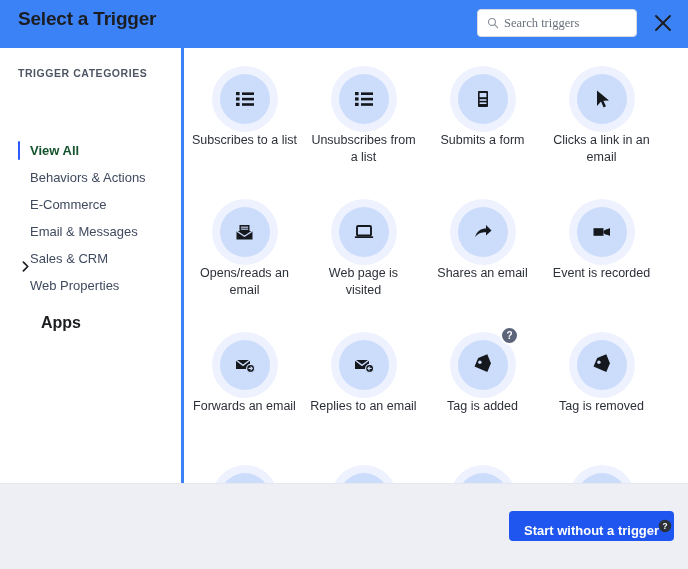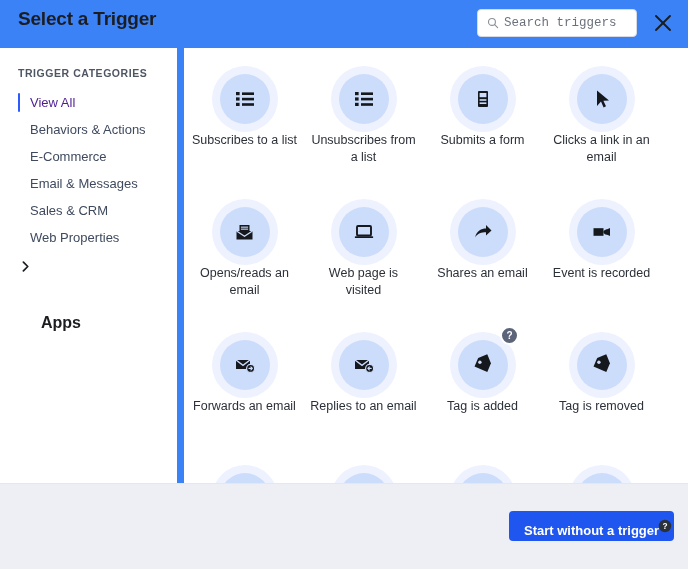--- a/index.html
+++ b/index.html
@@ -62,21 +62,21 @@
   }
   .search-input {
     position: absolute;
     left: 26px;
     top: 0;
     width: 126px;
     height: 26px;
     border: none;
     outline: none;
     background: transparent;
-    font-family: Liberation Mono, monospace;
+    font-family: Liberation Serif, serif;
     font-size: 12.5px;
     color: #3c4149;
     padding: 0;
   }
   .search-input::placeholder { color: #6b717c; opacity: 1; }
 
   .close-btn {
     position: absolute;
     left: 651px;
     top: 11px;
@@ -89,21 +89,21 @@
   }
 
   
   .sidebar {
     position: absolute;
     left: 0;
     top: 48px;
     width: 184px;
     height: 435px;
     background: #ffffff;
-    border-right: 7px solid #3b82f6;
+    border-right: 3px solid #3b82f6;
     box-sizing: border-box;
   }
   .sidebar-heading {
     position: absolute;
     left: 18px;
     top: 19px;
     font-size: 10.5px;
     font-weight: bold;
     letter-spacing: 0.55px;
     color: #4e5664;
@@ -120,22 +120,23 @@
     position: relative;
     height: 27px;
     line-height: 27px;
     padding-left: 30px;
     font-size: 13px;
     color: #3f4a5f;
     cursor: pointer;
     white-space: nowrap;
   }
   .side-item.active {
-    color: #4c1d95;
-    font-weight: normal;
+    color: #14532d;
+    font-weight: bold;
+    margin-top: 48px;
   }
   .side-item.active::before {
     content: "";
     position: absolute;
     left: 18px;
     top: 4px;
     width: 2px;
     height: 19px;
     background: #2e5bff;
     border-radius: 1px;

